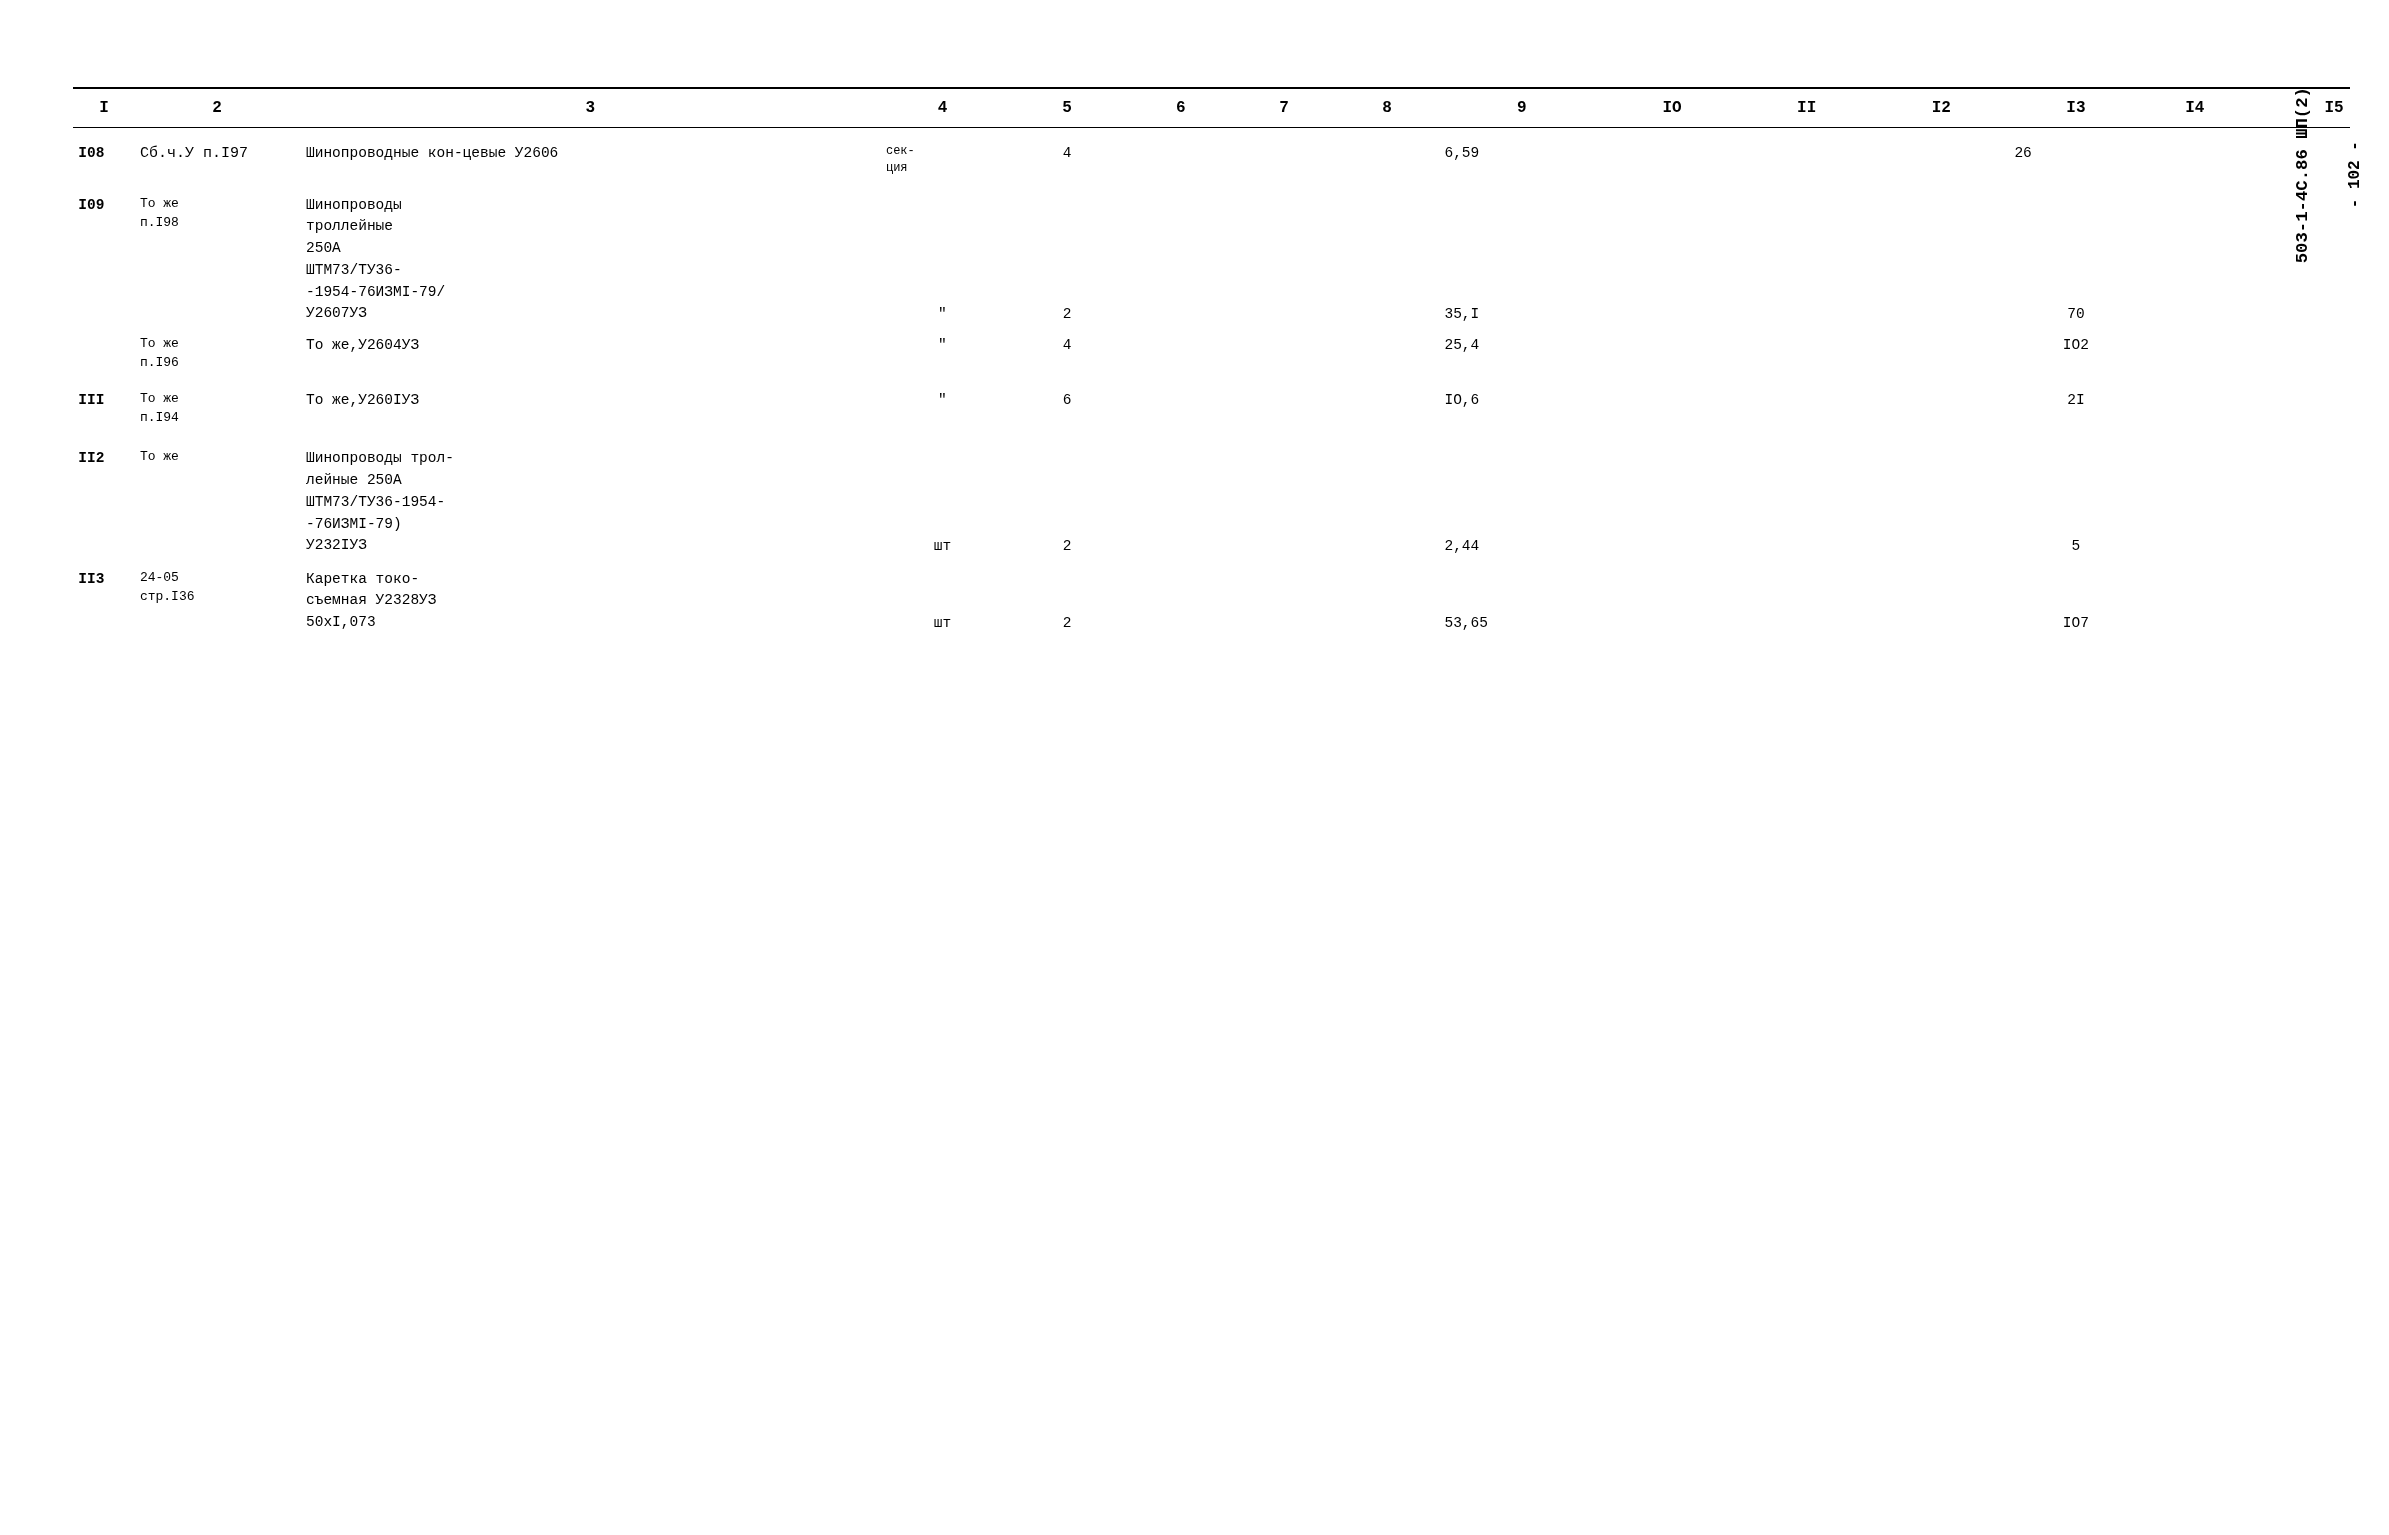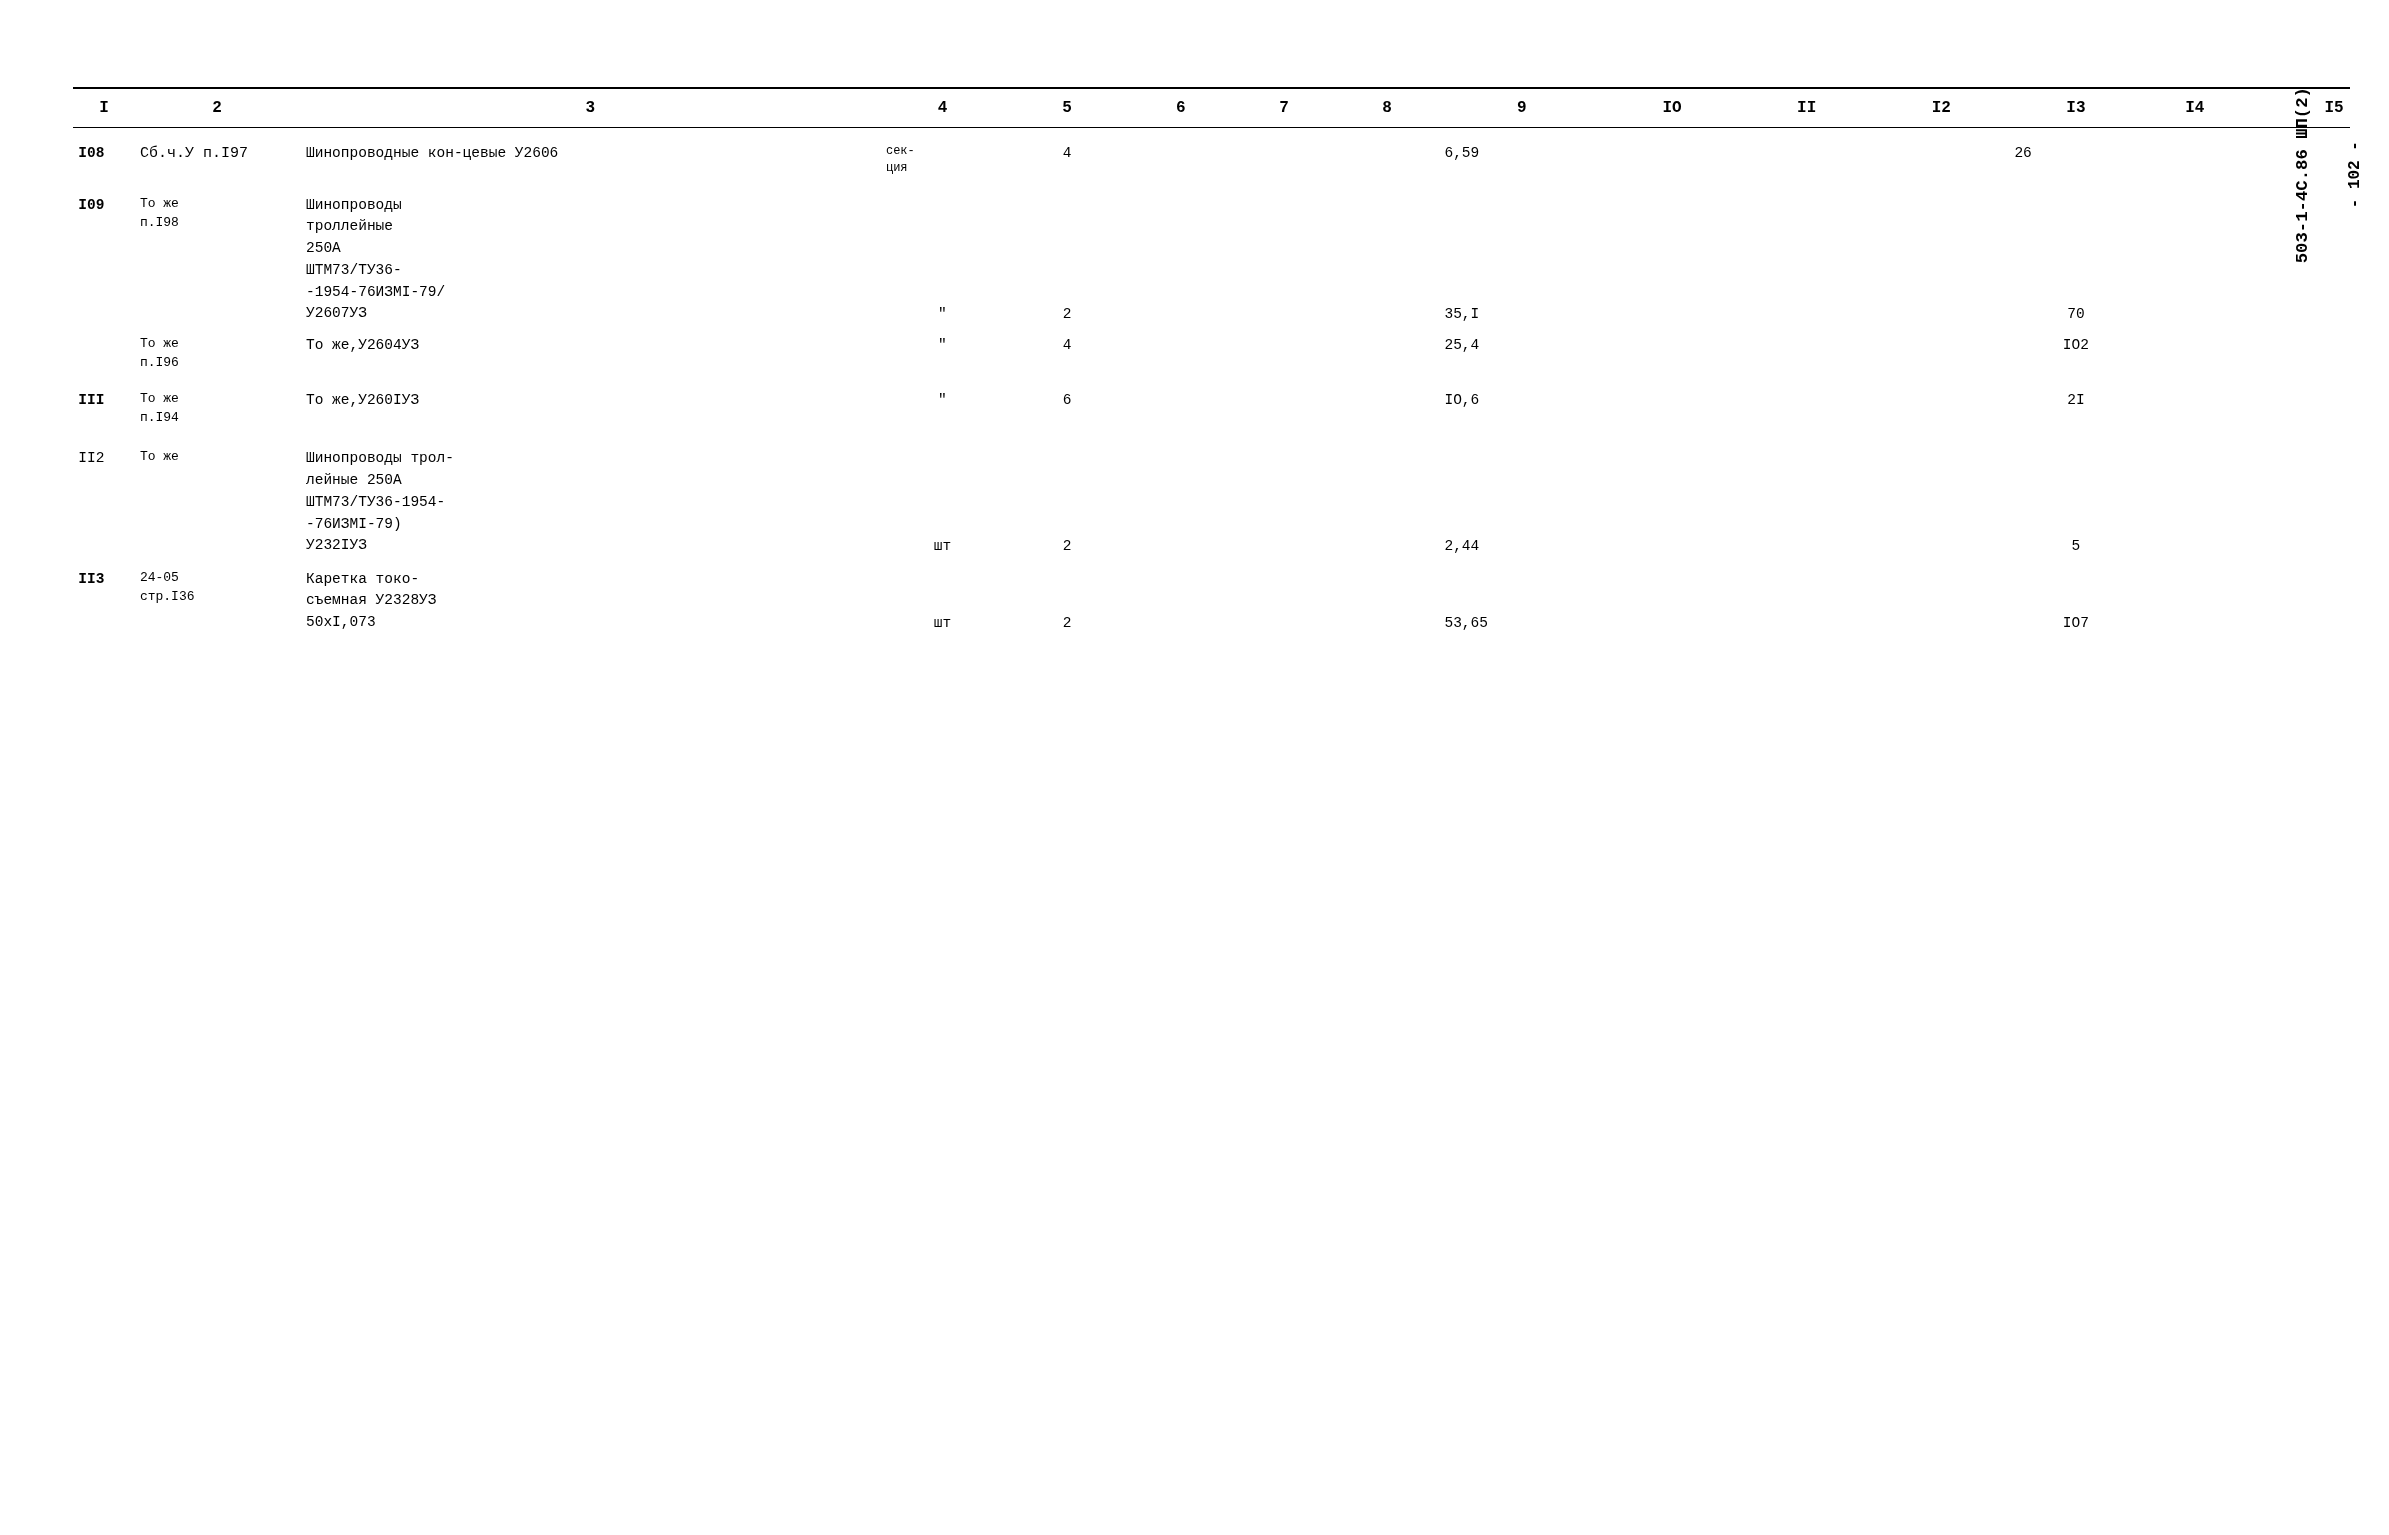--- a/index.html
+++ b/index.html
@@ -220,21 +220,21 @@
           <td style="padding-top:11.6px;">IO,6</td>
           <td></td>
           <td></td>
           <td></td>
           <td style="padding-top:11.6px; text-align:center;">2I</td>
           <td></td>
           <td></td>
         </tr>
 
         <tr>
-          <td style="font-weight:normal; padding-top:14.5px;">II2</td>
+          <td style="font-weight:bold; padding-top:14.5px;">II2</td>
           <td style="font-size:13px; padding-top:14.5px; white-space:pre-line;">То же</td>
           <td style="padding-top:14.5px; white-space:pre-line; line-height:1.5;">Шинопроводы трол-
 лейные 250А
 ШТМ73/ТУ36-1954-
 -76ИЗMI-79)
 У232IУЗ</td>
           <td style="vertical-align:bottom; padding-bottom:5.8px; text-align:center;">шт</td>
           <td style="vertical-align:bottom; padding-bottom:5.8px; text-align:center;">2</td>
           <td></td>
           <td></td>

